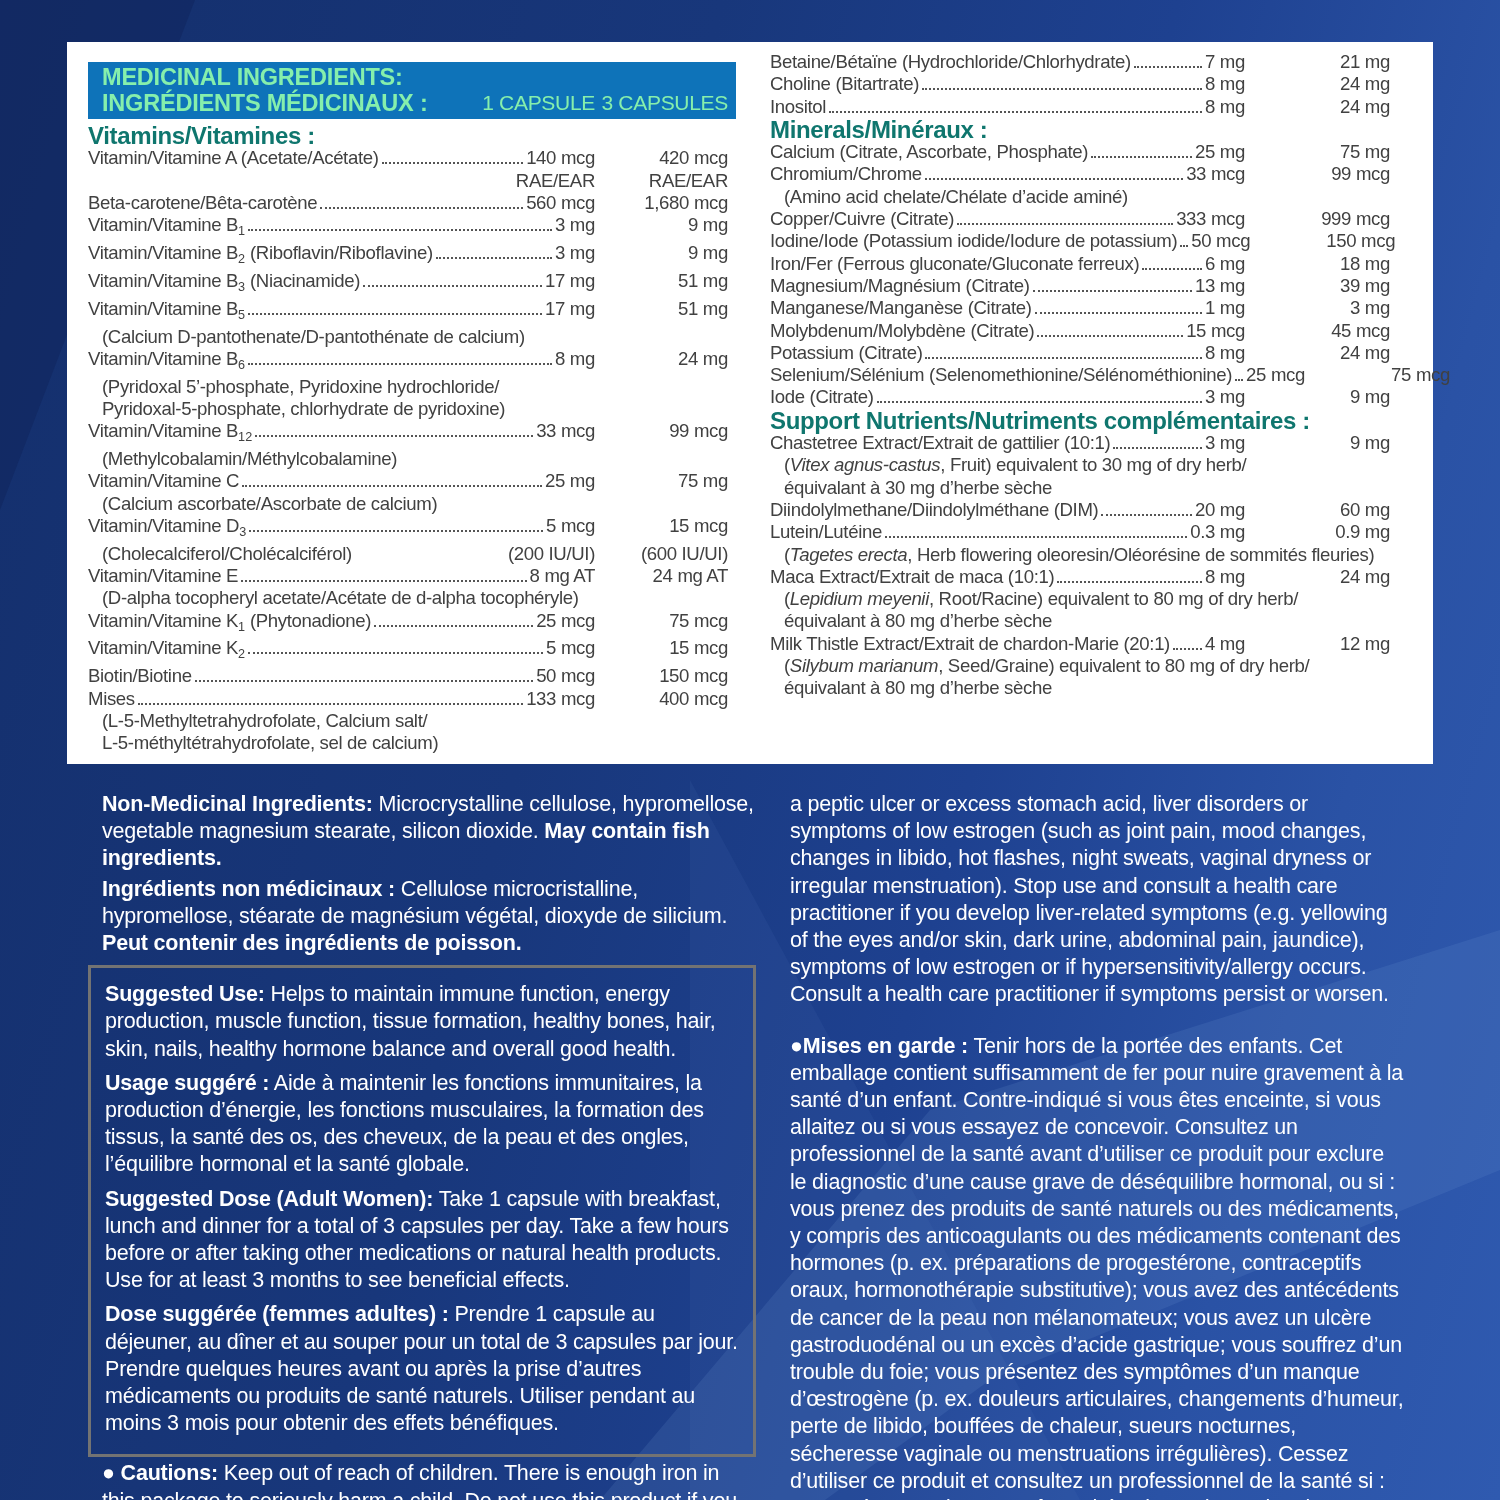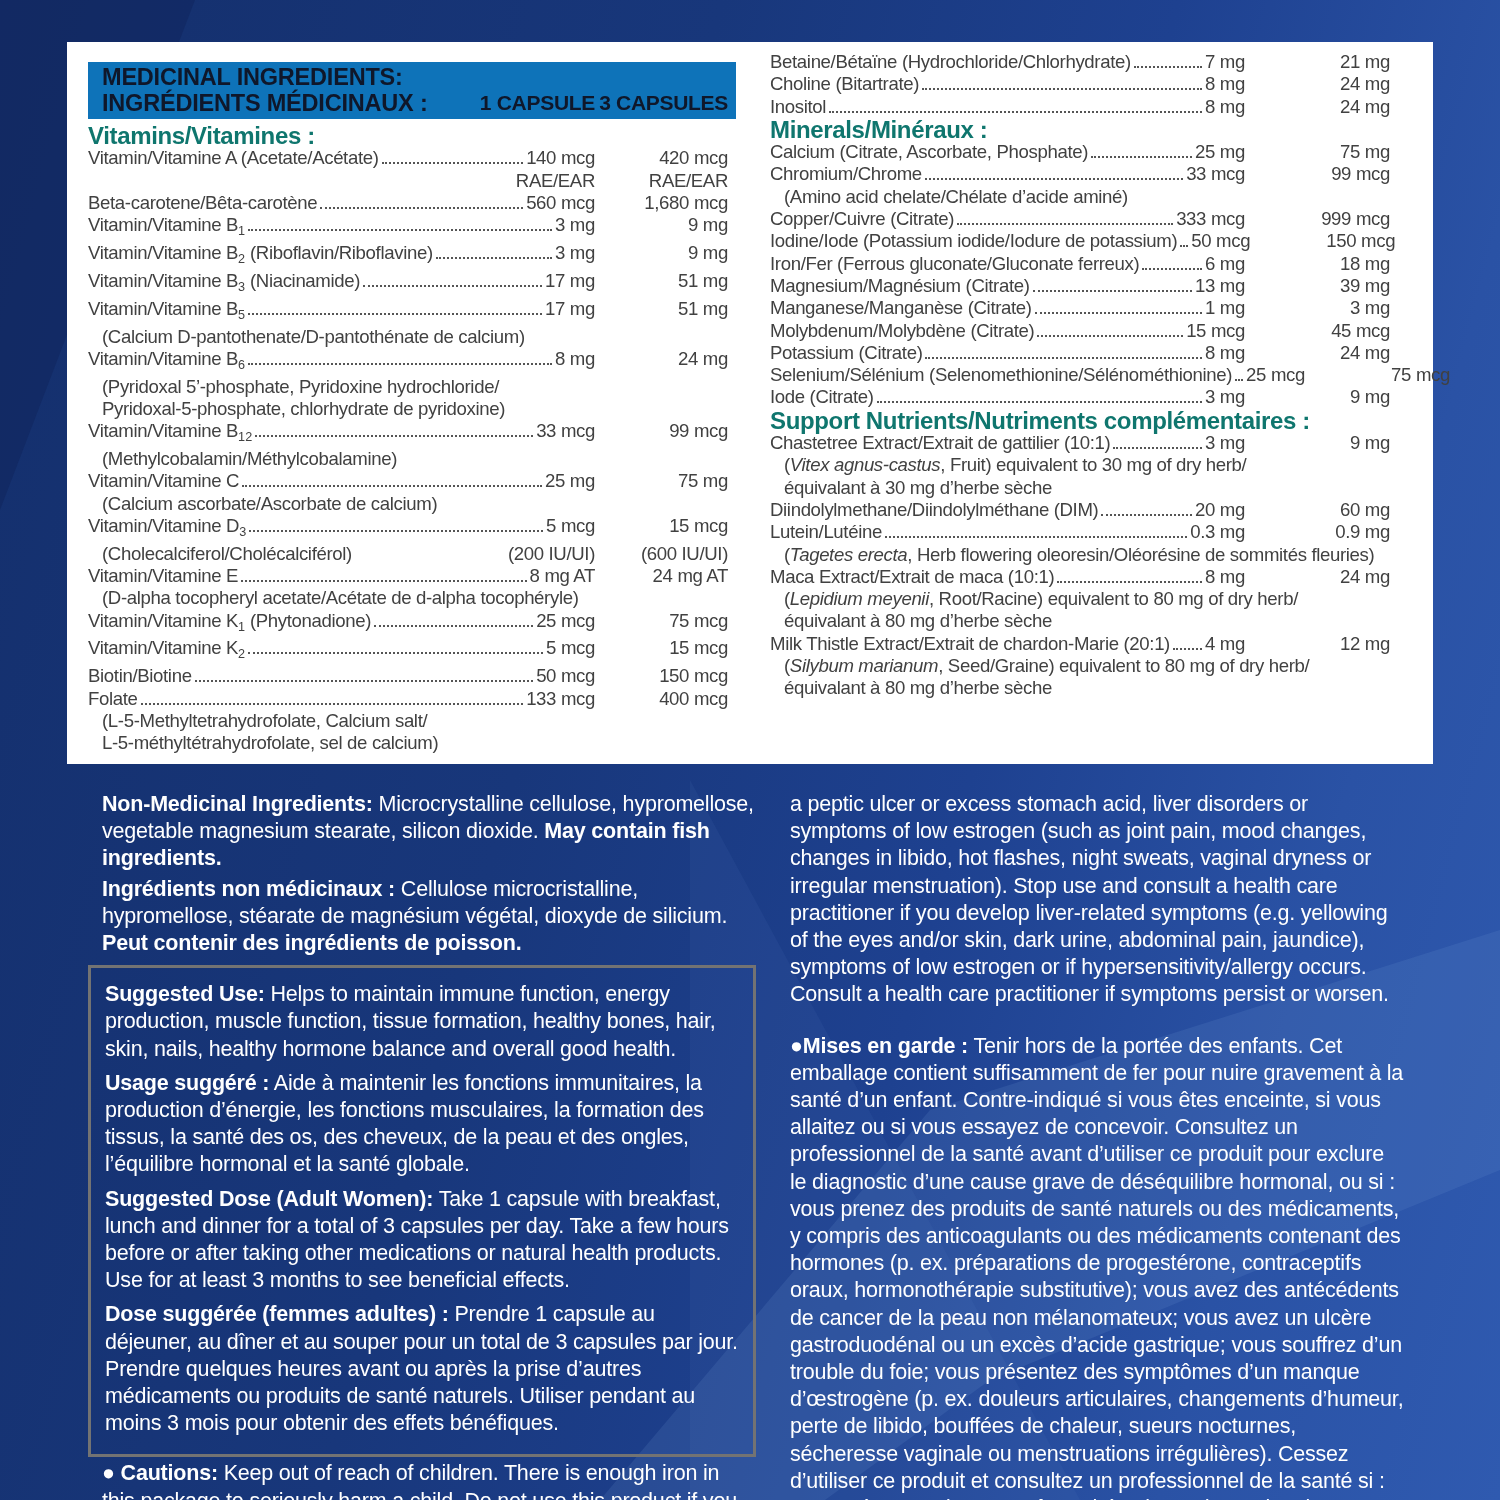--- a/index.html
+++ b/index.html
@@ -11,23 +11,23 @@
   .bg-shape{position:absolute;inset:0;pointer-events:none;}
   .bg-shape.s1{background:rgba(10,25,70,.25);clip-path:polygon(0 0,13% 0,0 34%);}
   .bg-shape.s2{background:rgba(120,160,220,.14);clip-path:polygon(40% 100%,62% 74%,100% 62%,100% 78%,66% 92%,55% 100%);}
   .bg-shape.s3{background:rgba(90,130,200,.10);clip-path:polygon(46% 52%,72% 100%,46% 100%);}
 
   
   .panel{position:absolute;left:67px;top:42px;width:1366px;height:722px;background:#ffffff;}
   .col{position:absolute;top:0;color:#414141;font-size:18.6px;line-height:22.3px;letter-spacing:-0.35px;}
   .col-left{left:21px;width:648px;}
   .col-right{left:703px;width:622px;padding-top:9px;}
-  .bar{position:relative;height:57px;background:#0e73b9;color:#0f172a;margin-top:20px;box-sizing:border-box;padding:3px 8px 0 14px;}
+  .bar{position:relative;height:57px;background:#0e73b9;color:#86efac;margin-top:20px;box-sizing:border-box;padding:3px 8px 0 14px;}
   .bar .ttl{font-weight:bold;font-size:23.5px;line-height:25.5px;letter-spacing:-0.2px;}
-  .bar .caps{position:absolute;bottom:5px;font-weight:bold;font-size:21px;letter-spacing:-0.3px;}
+  .bar .caps{position:absolute;bottom:5px;font-weight:normal;font-size:21px;letter-spacing:-0.3px;}
   .bar .caps.c1{right:141px;}
   .bar .caps.c2{right:8px;}
   .sec{font-weight:bold;color:#0f766e;font-size:24px;margin-top:1px;}
   .col-left .sec:first-child{margin-top:6px;}
   .row{display:flex;align-items:baseline;padding-right:8px;}
   .col-right .row{padding-right:2px;}
   .row .nm{white-space:nowrap;flex:0 1 auto;overflow:visible;}
   .row .dots{flex:1 1 10px;min-width:8px;border-bottom:2.4px dotted #555;margin:0 3px 4px 3px;}
   .row .fill{flex:1 1 10px;}
   .row .a1{flex:0 0 auto;text-align:right;white-space:nowrap;}
@@ -166,21 +166,21 @@
           <span class="a1">5 mcg</span>
           <span class="a2">15 mcg</span>
         </div>
         <div class="row">
           <span class="nm">Biotin/Biotine</span>
           <span class="dots"></span>
           <span class="a1">50 mcg</span>
           <span class="a2">150 mcg</span>
         </div>
         <div class="row">
-          <span class="nm">Folate</span>
+          <span class="nm">Mises</span>
           <span class="dots"></span>
           <span class="a1">133 mcg</span>
           <span class="a2">400 mcg</span>
         </div>
         <div class="subline">(L-5-Methyltetrahydrofolate, Calcium salt/</div>
         <div class="subline">L-5-méthyltétrahydrofolate, sel de calcium)</div>
       </div>
   </div>
 
   <div class="col col-right">

